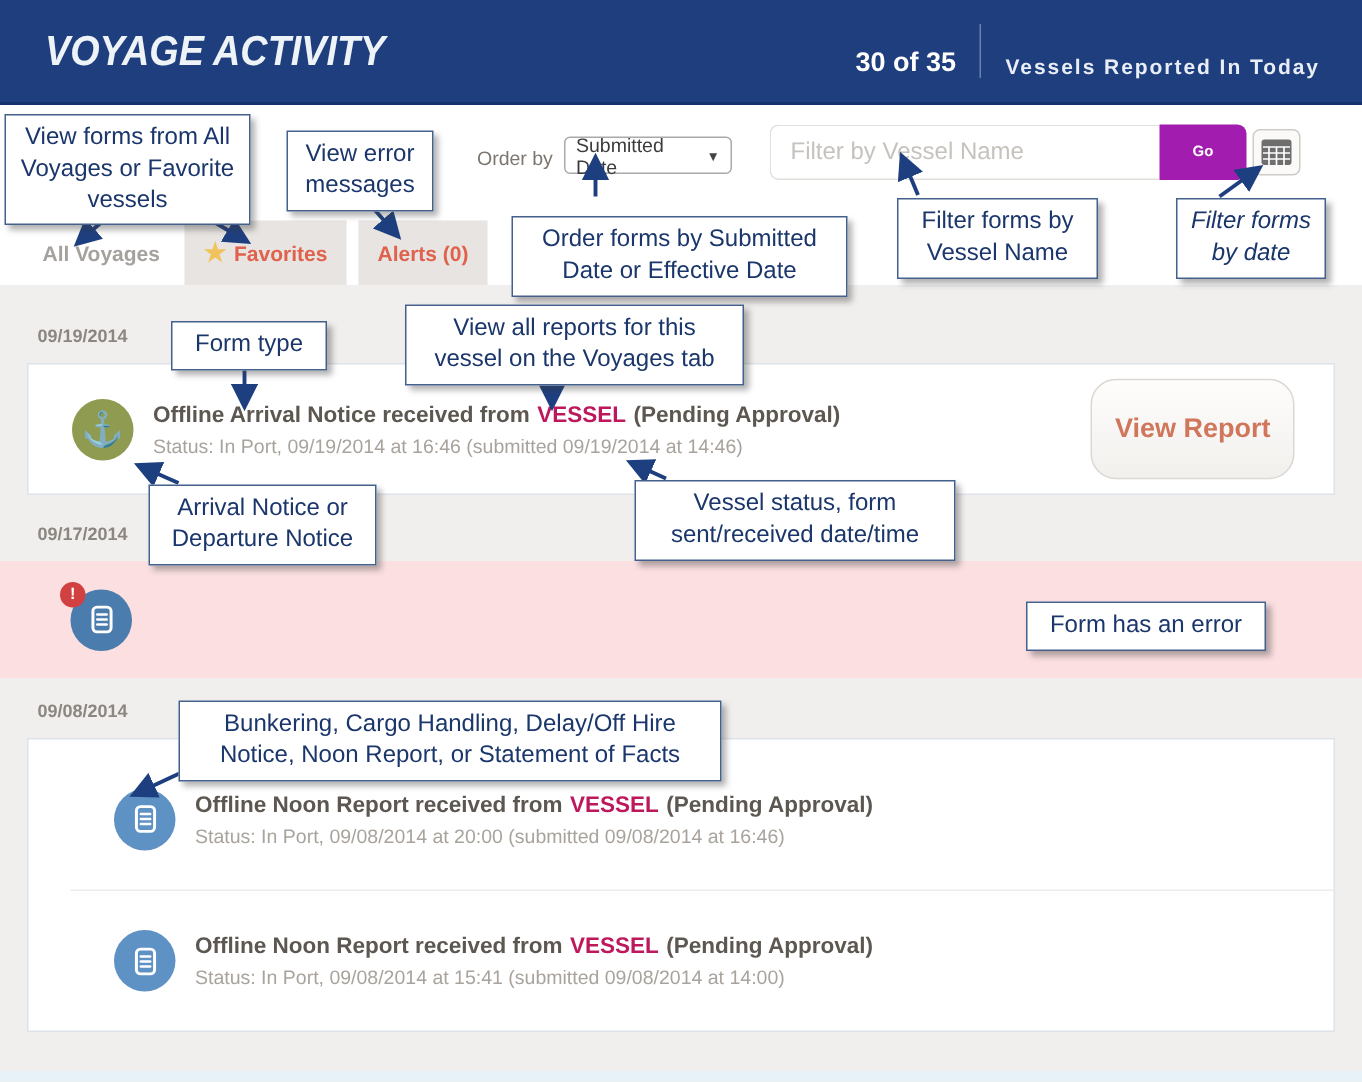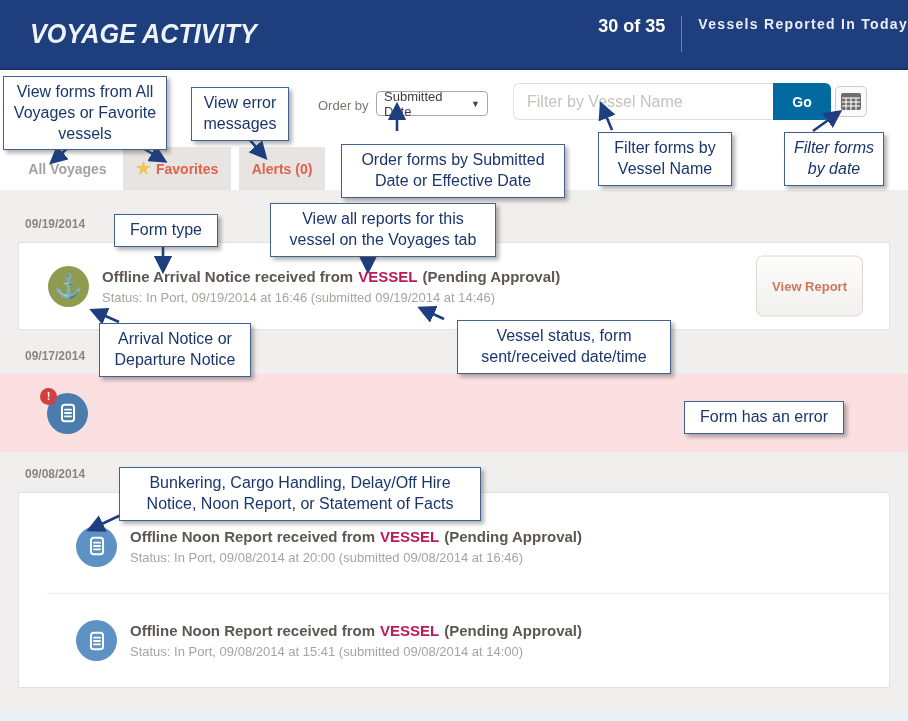--- a/index.html
+++ b/index.html
@@ -14,21 +14,21 @@
   
   .app-header {
     height:70px; background:#1e3e7d; border-bottom:2px solid #16326a;
     display:flex; align-items:center; position:relative;
   }
   .app-title {
     margin-left:30px; color:#eef3f8; font-size:28px; font-weight:700;
     font-style:italic; letter-spacing:0px; display:inline-block;
     transform:scaleX(.9); transform-origin:left center; white-space:nowrap;
   }
-  .header-right { margin-left:auto; display:flex; align-items:flex-start; }
+  .header-right { margin-left:auto; display:flex; align-items:flex-end; padding-right:28px; }
   .header-count { color:#ffffff; font-size:18px; font-weight:bold; white-space:nowrap; }
   .header-divider { width:1px; height:36px; background:rgba(255,255,255,.35); margin:0 16px; }
   .header-subtitle { color:#e9eef6; font-size:14px; font-weight:bold; letter-spacing:1.3px; white-space:nowrap; }
 
   
   .toolbar { height:70px; background:#ffffff; position:relative; }
   .order-label { position:absolute; left:318px; top:28px; font-size:13px; color:#7c766f; }
   .order-select {
     position:absolute; left:376px; top:21px; width:112px; height:25px;
     border:1px solid #a9a9a9; border-radius:4px; background:#fff;
@@ -37,22 +37,22 @@
   }
   .order-select .caret { font-size:9px; color:#444; }
   .filter-group { position:absolute; left:513px; top:13px; display:flex; height:37px; }
   .filter-input {
     width:260px; height:37px; border:1px solid #e3dfdb; border-right:none;
     border-radius:6px 0 0 6px; padding:0 13px; font-size:16px; color:#555;
     font-family:"Liberation Sans", sans-serif; outline:none; background:#fff;
   }
   .filter-input::placeholder { color:#c6c2bd; }
   .go-button {
-    width:58px; height:37px; background:#0369a1; color:#fff; border:none;
-    border-radius:0 6px 6px 0; font-size:14px; font-weight:bold; cursor:pointer;
+    width:58px; height:37px; background:#a21caf; color:#fff; border:none;
+    border-radius:0 6px 6px 0; font-size:10px; font-weight:bold; cursor:pointer;
     font-family:"Liberation Sans", sans-serif;
   }
   .calendar-button {
     position:absolute; left:835px; top:16px; width:32px; height:31px;
     border:1px solid #cfccc8; border-radius:5px; background:#fbfaf9;
     display:flex; align-items:center; justify-content:center; cursor:pointer;
   }
 
   
   .tabs { height:50px; background:#ffffff; display:flex; align-items:flex-end; padding-left:20px; }
@@ -93,23 +93,23 @@
     background:#d14141; color:#fff; font-size:11px; font-weight:bold;
     display:flex; align-items:center; justify-content:center;
   }
   .row-text { margin-left:13px; }
   .row-title { font-size:15px; font-weight:bold; color:#5d5751; white-space:nowrap; }
   .row-title .vessel { color:#be185d; margin:0 5px; }
   .row-status { font-size:13px; color:#a9a39d; margin-top:5px; white-space:nowrap; }
 
   .view-report-button {
     position:absolute; right:26px; top:50%; transform:translateY(-50%);
-    padding:22px 15px; border:1px solid #dbd7d3; border-radius:7px;
+    padding:22px 15px; border:1px solid #dbd7d3; border-radius:17px;
     background:linear-gradient(#fefdfc,#f2f0ed); color:#d0765b;
-    font-size:13px; font-weight:600; cursor:pointer;
+    font-size:18px; font-weight:600; cursor:pointer;
     font-family:"Liberation Sans", sans-serif;
   }
 
   .error-row { height:78px; background:#fbdfe1; display:flex; align-items:center; }
   .error-row .row-icon { margin-left:47px; }
 
   .bottom-strip { position:absolute; left:0; bottom:0; width:908px; height:7px; background:#e7f1f8; }
 
   
   .arrows-svg { position:absolute; left:0; top:0; width:908px; height:721px; z-index:4; pointer-events:none; }
@@ -119,21 +119,21 @@
     text-align:center; padding:5px 8px; line-height:1.3;
   }
   .c1  { left:3px;   top:76px;  width:164px; }
   .c2  { left:191px; top:87px;  width:98px;  }
   .c3  { left:341px; top:144px; width:224px; }
   .c4  { left:598px; top:132px; width:134px; }
   .c5  { left:784px; top:132px; width:100px;font-style:italic; }
   .c6  { left:114px; top:214px; width:104px; }
   .c7  { left:270px; top:203px; width:226px; }
   .c8  { left:99px;  top:323px; width:152px; }
-  .c9  { left:457px; top:320px; width:214px; }
+  .c9  { left:423px; top:320px; width:214px; }
   .c10 { left:684px; top:401px; width:160px; }
   .c11 { left:119px; top:467px; width:362px; }
 </style>
 </head>
 <body>
 
 <header class="app-header">
   <div class="app-title">VOYAGE ACTIVITY</div>
   <div class="header-right">
     <span class="header-count">30 of 35</span>

